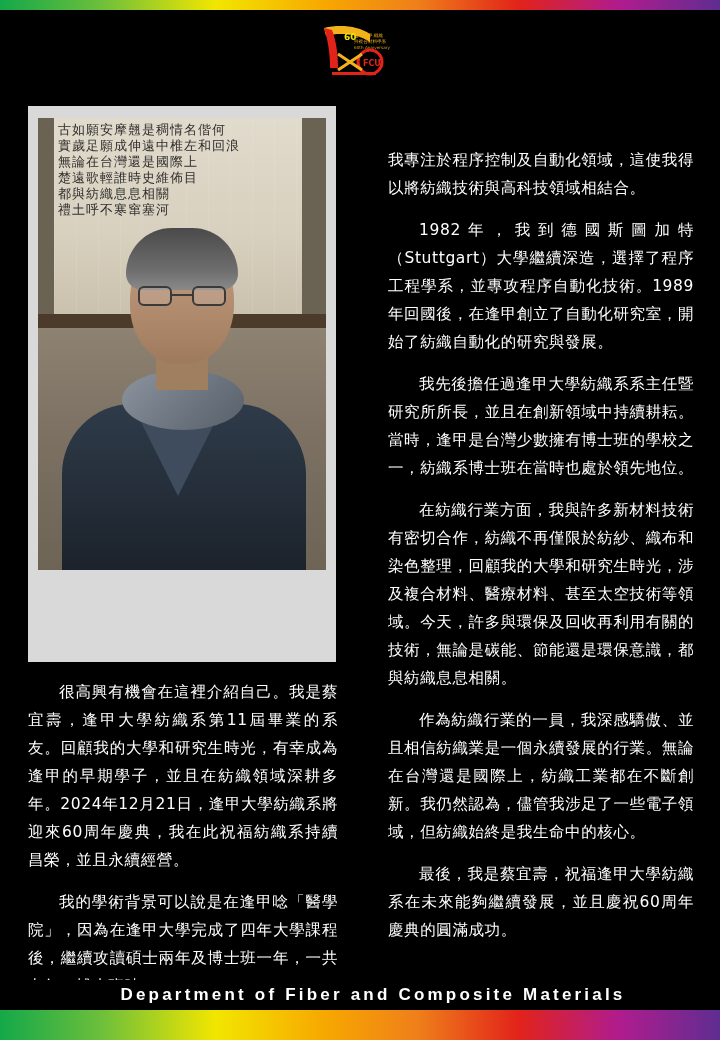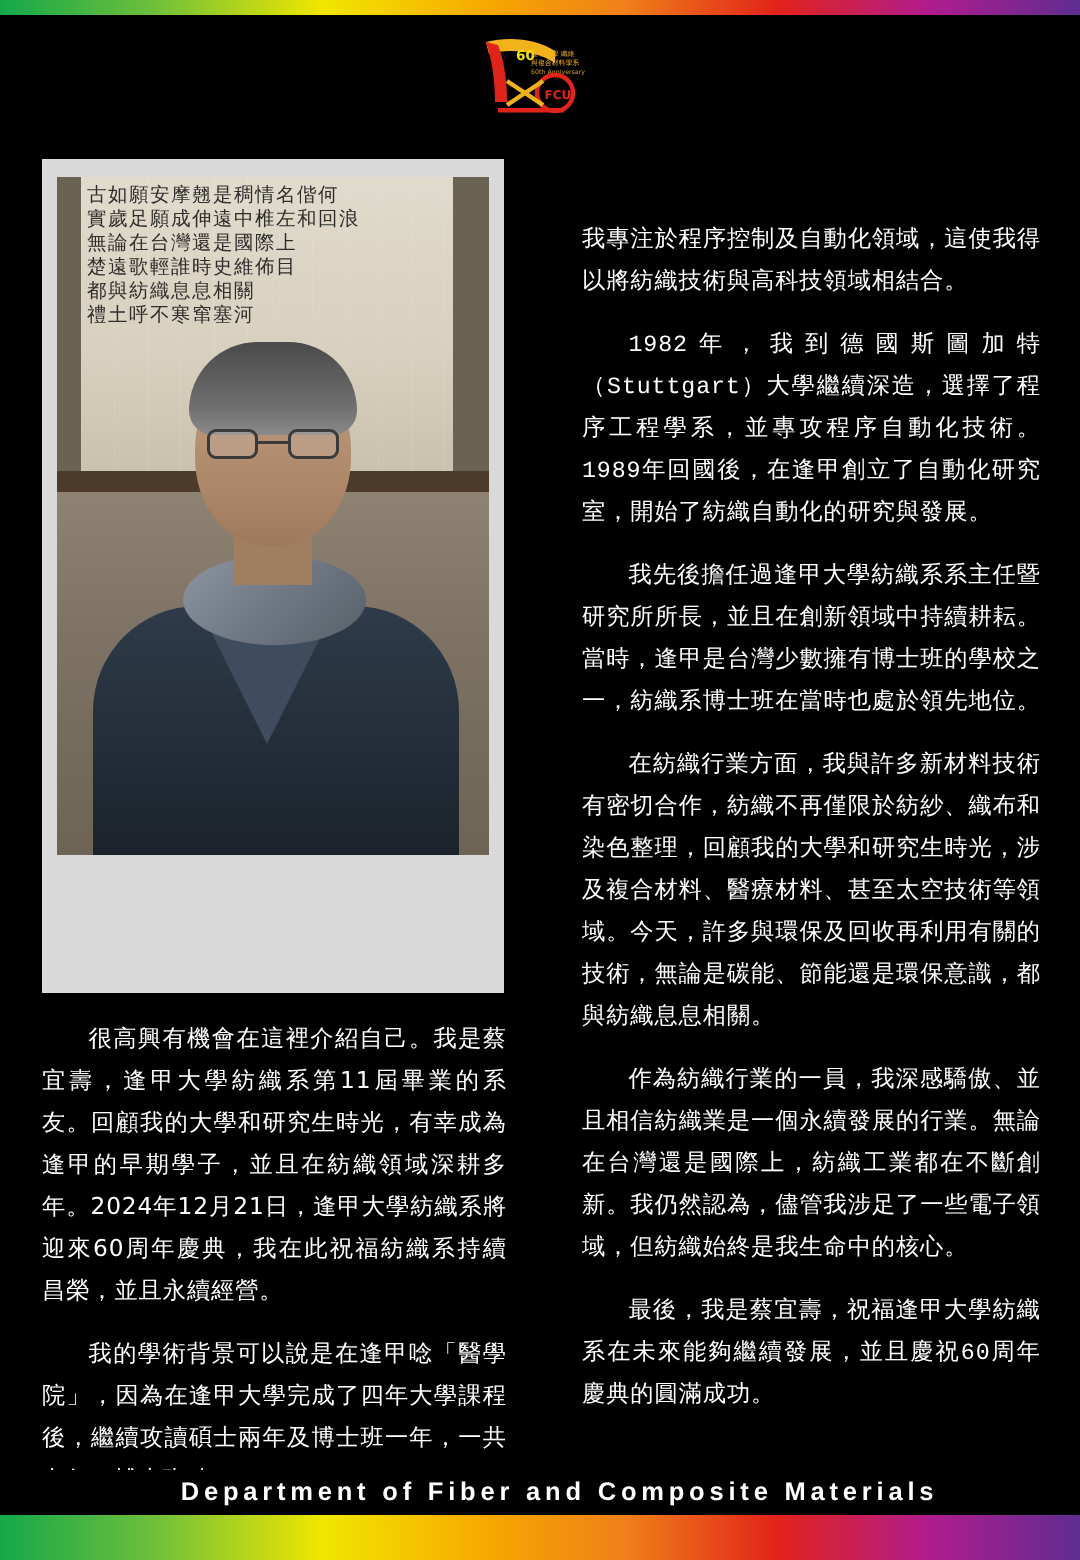--- a/index.html
+++ b/index.html
@@ -204,21 +204,20 @@
     width: 310px;
     height: 320px;
     overflow: hidden;
   }
   .col-right {
     top: 136px;
     left: 388px;
     width: 306px;
     height: 852px;
     overflow: hidden;
-    font-family: Liberation Mono, monospace;
   }
   .col-right p:first-child { text-indent: 0; }
   
   .bottom-bar {
     position: absolute;
     bottom: 0; left: 0;
     width: 720px;
     height: 30px;
     background: linear-gradient(to right,
       #14a84a 0%, #6cbf3b 14%, #f2e600 30%,

